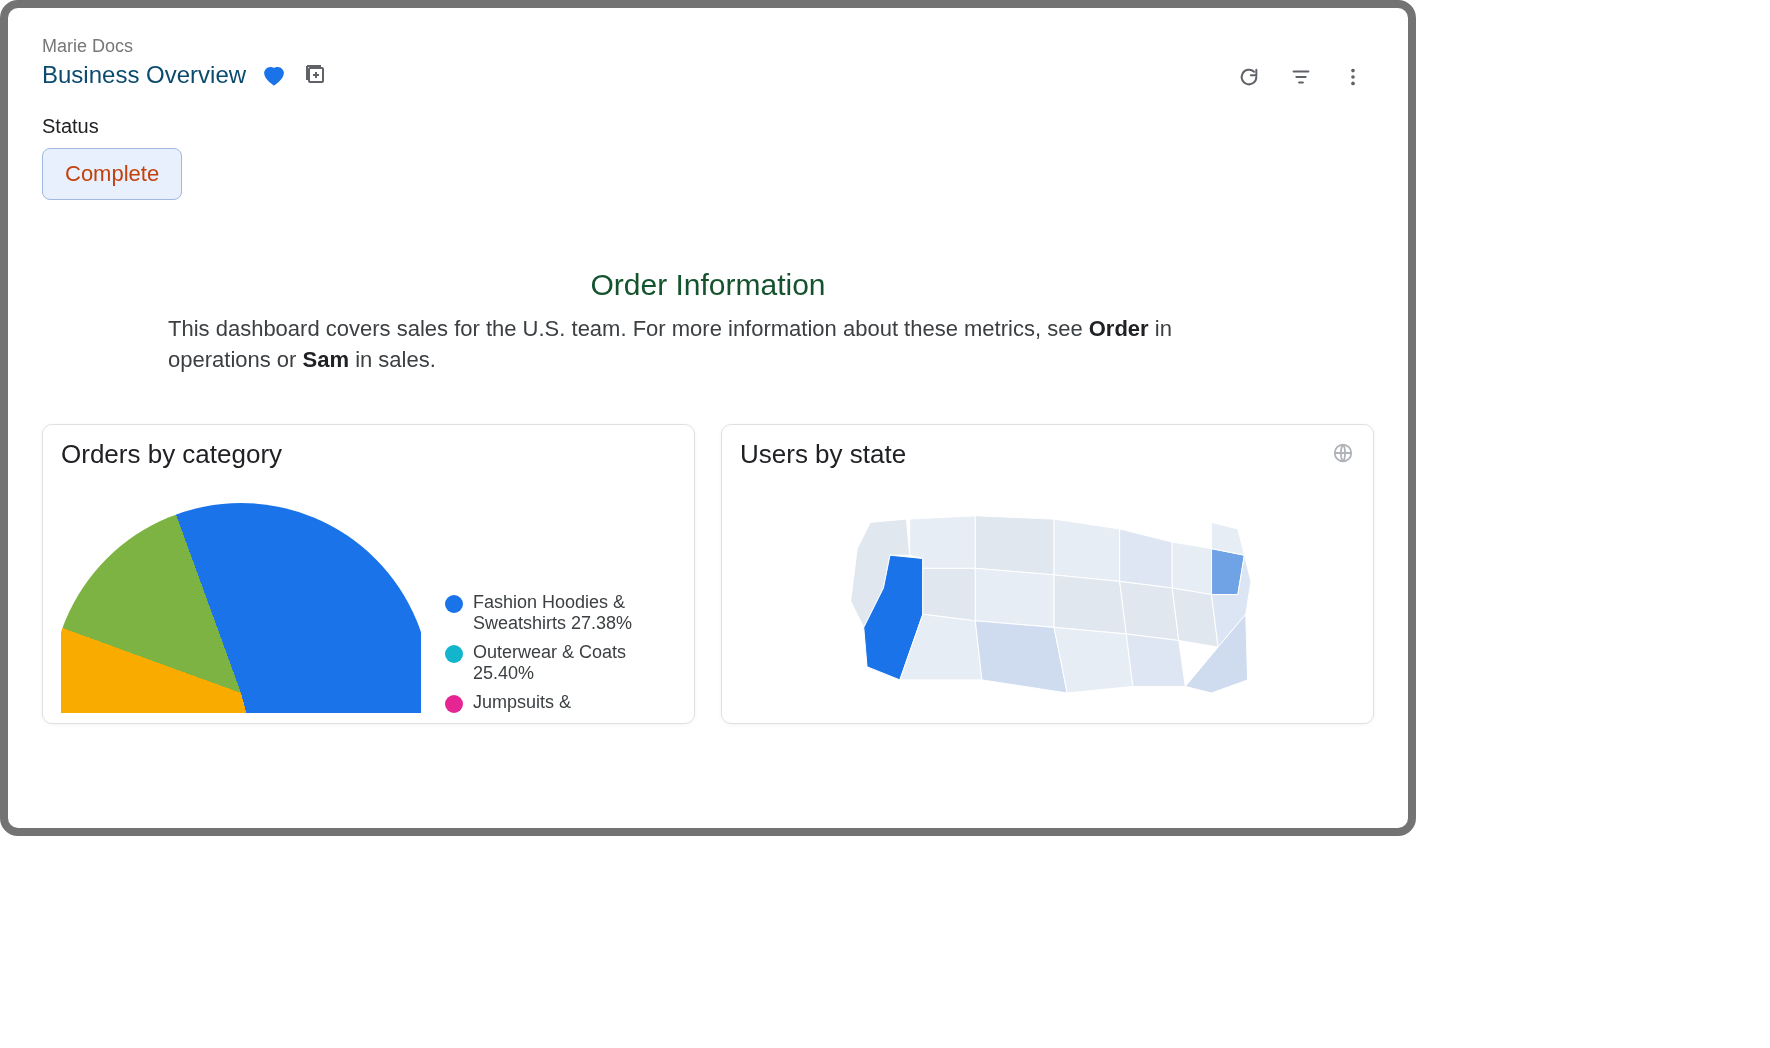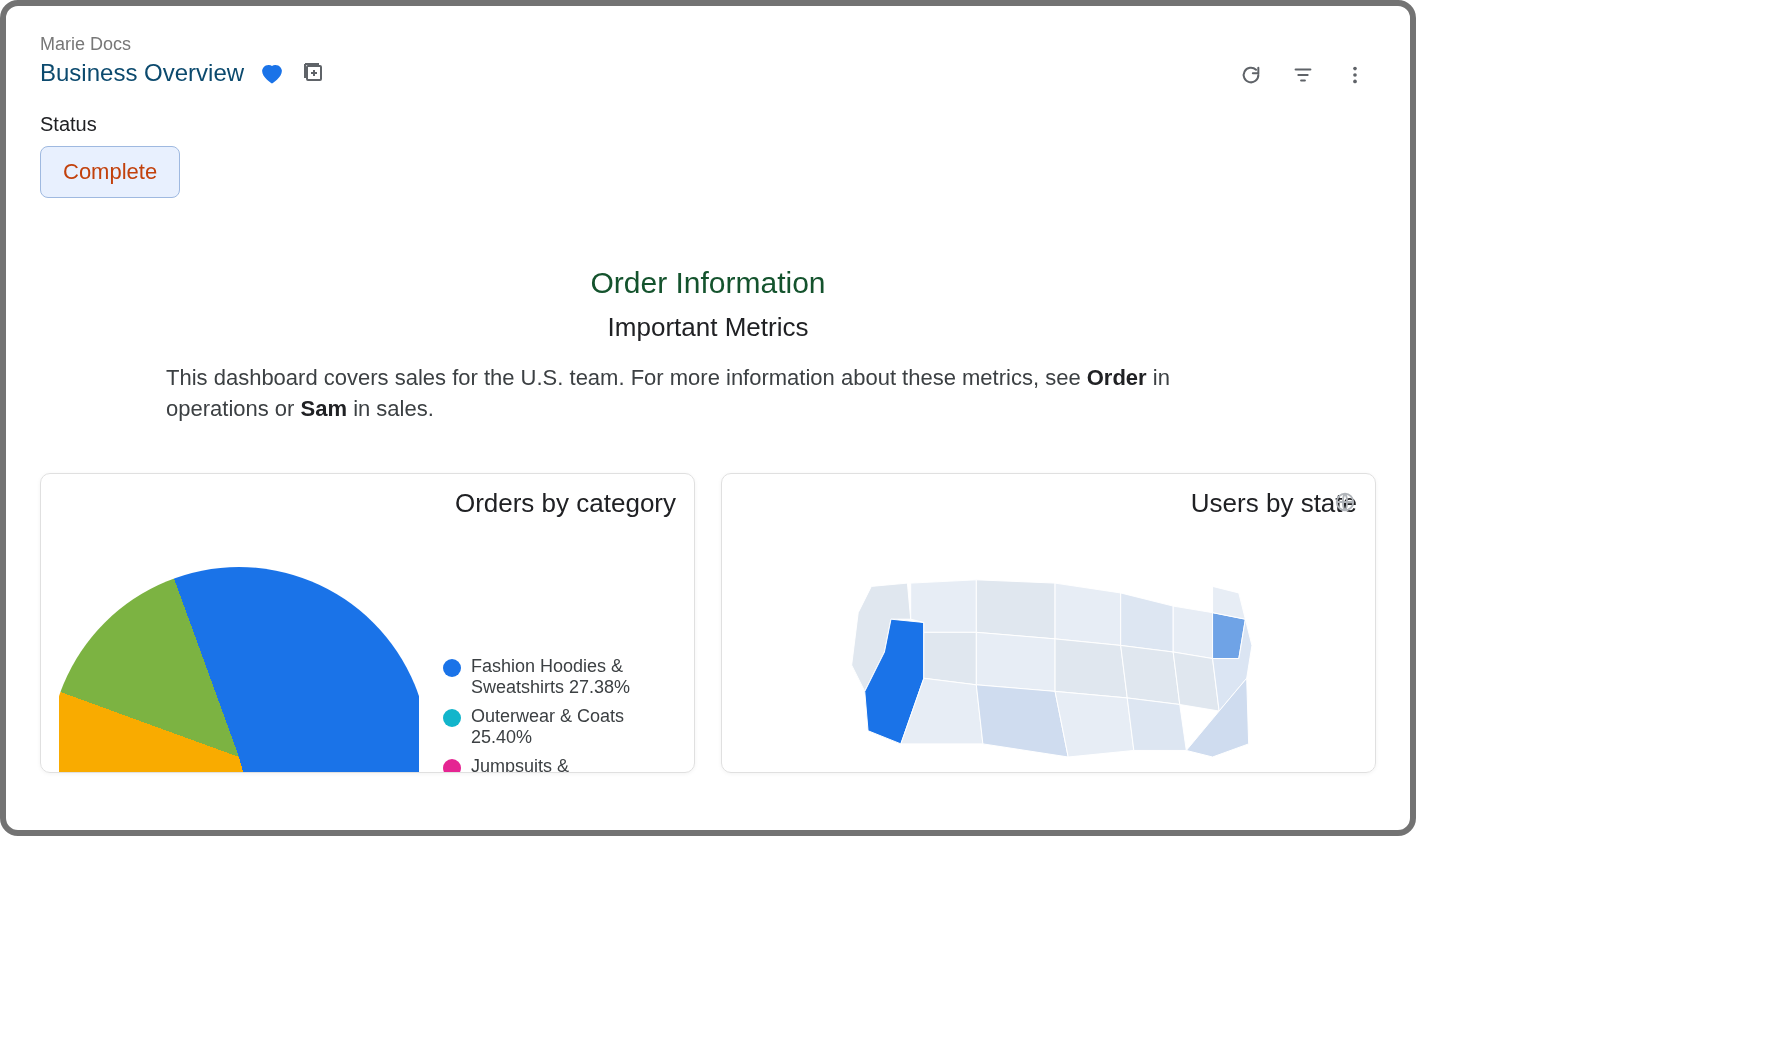--- a/index.html
+++ b/index.html
@@ -5,21 +5,21 @@
   * { box-sizing: border-box; margin: 0; padding: 0; }
   html, body { width: 100%; height: 100%; }
   body {
     font-family: "Google Sans", "Helvetica Neue", Arial, sans-serif;
     color: #202124;
     background: #fff;
   }
   .frame {
     width: 1416px;
     height: 836px;
-    border: 6px solid #737373;
+    border: 8px solid #737373;
     border-radius: 18px;
     margin: 0;
     background: #fff;
     overflow: hidden;
     position: relative;
   }
   .header {
     padding: 28px 34px 0 34px;
     display: flex;
     justify-content: space-between;
@@ -61,21 +61,21 @@
   .card {
     flex: 1;
     border: 1px solid #e0e0e0;
     border-radius: 10px;
     box-shadow: 0 1px 4px rgba(0,0,0,.05);
     padding: 14px 18px 0 18px;
     position: relative;
     height: 300px;
     overflow: hidden;
   }
-  .card-title { text-align: right; font-size: 26px; font-weight: 400; margin-bottom: 28px;}
+  .card-title { text-align: left; font-size: 26px; font-weight: 400; margin-bottom: 13px;}
   .card .globe { position:absolute; top:14px; right:16px; color:#b0b4b9;}
 
   
   .pie-wrap { display:flex; align-items:flex-end; gap: 24px; padding-top: 10px;}
   .pie-container { width: 360px; height: 220px; overflow: hidden; position: relative; flex-shrink:0;}
   .pie {
     position:absolute; left: -10px; top: 10px;
     width: 380px; height: 380px; border-radius: 50%;
   }
   .legend { display:flex; flex-direction: column; gap: 8px; font-size:18px; color:#3c4043; padding-top:30px;}
@@ -131,21 +131,20 @@
     </div>
   </div>
 
   <div class="filters">
     <div class="filter-label">Status</div>
     <div class="chip">Complete</div>
   </div>
 
   <div class="intro">
     <h1>Order Information</h1>
-    <h2>Important Metrics</h2>
     <p>
       <span>This dashboard covers sales for the U.S. team. For more information about these metrics, see </span><b>Order</b><span> in operations or </span><b>Sam</b><span> in sales.</span>
     </p>
   </div>
 
   <div class="cards">
 
     <div class="card">
       <div class="card-title">Orders by category</div>
       <div class="pie-wrap">

